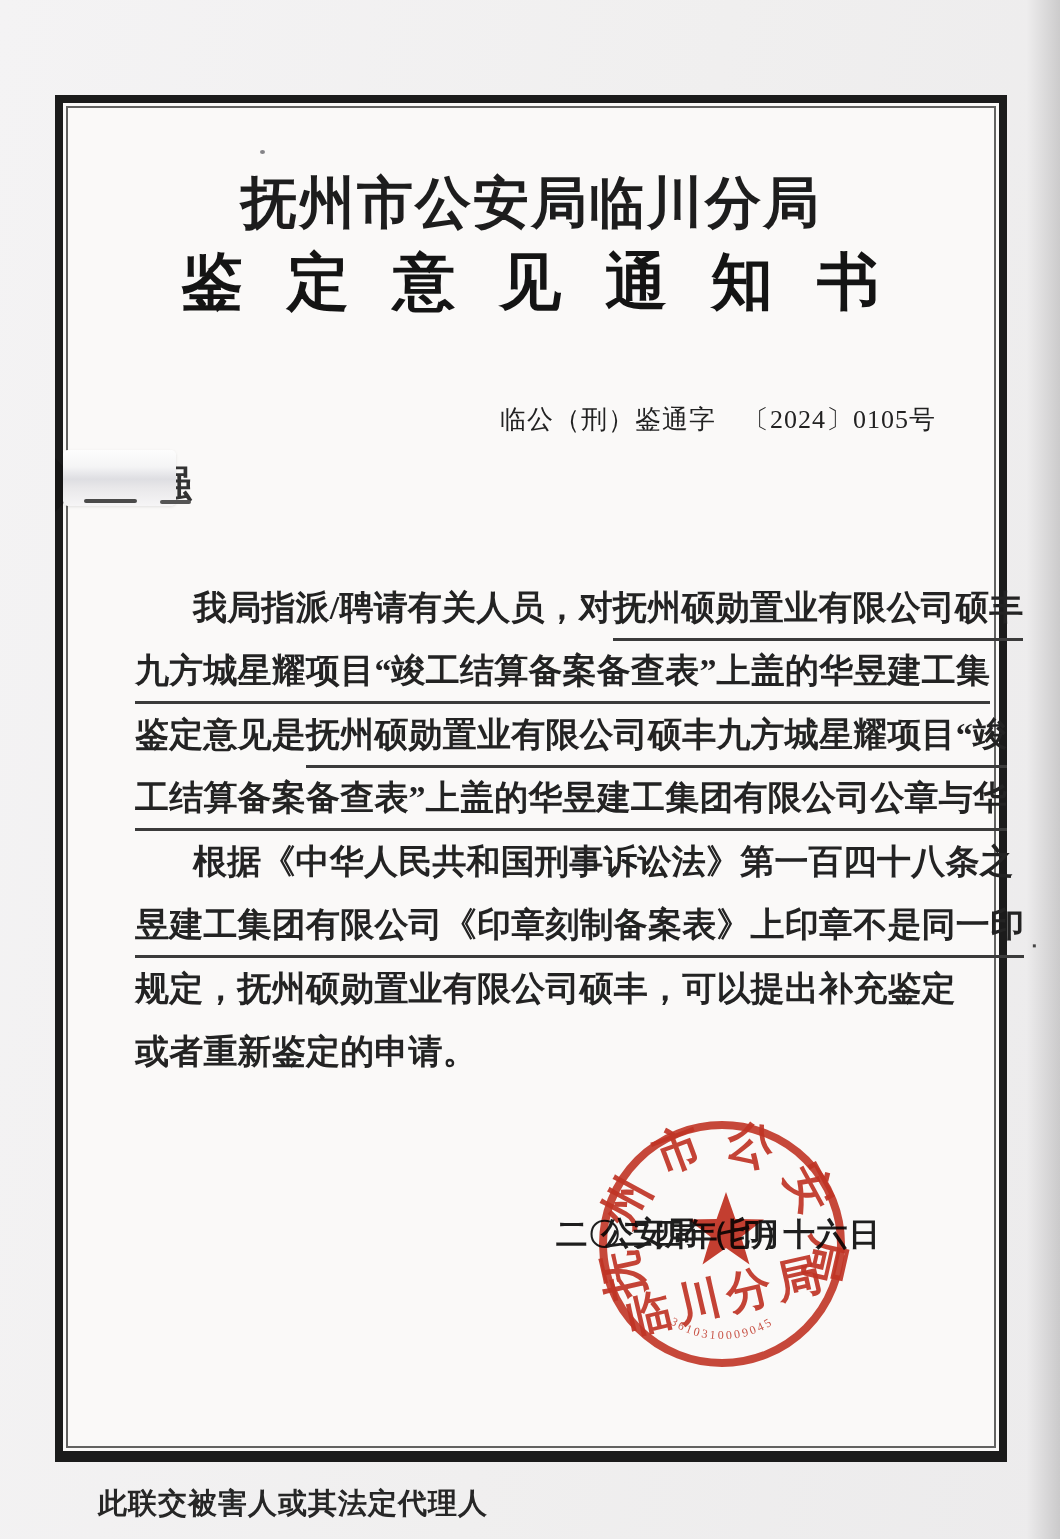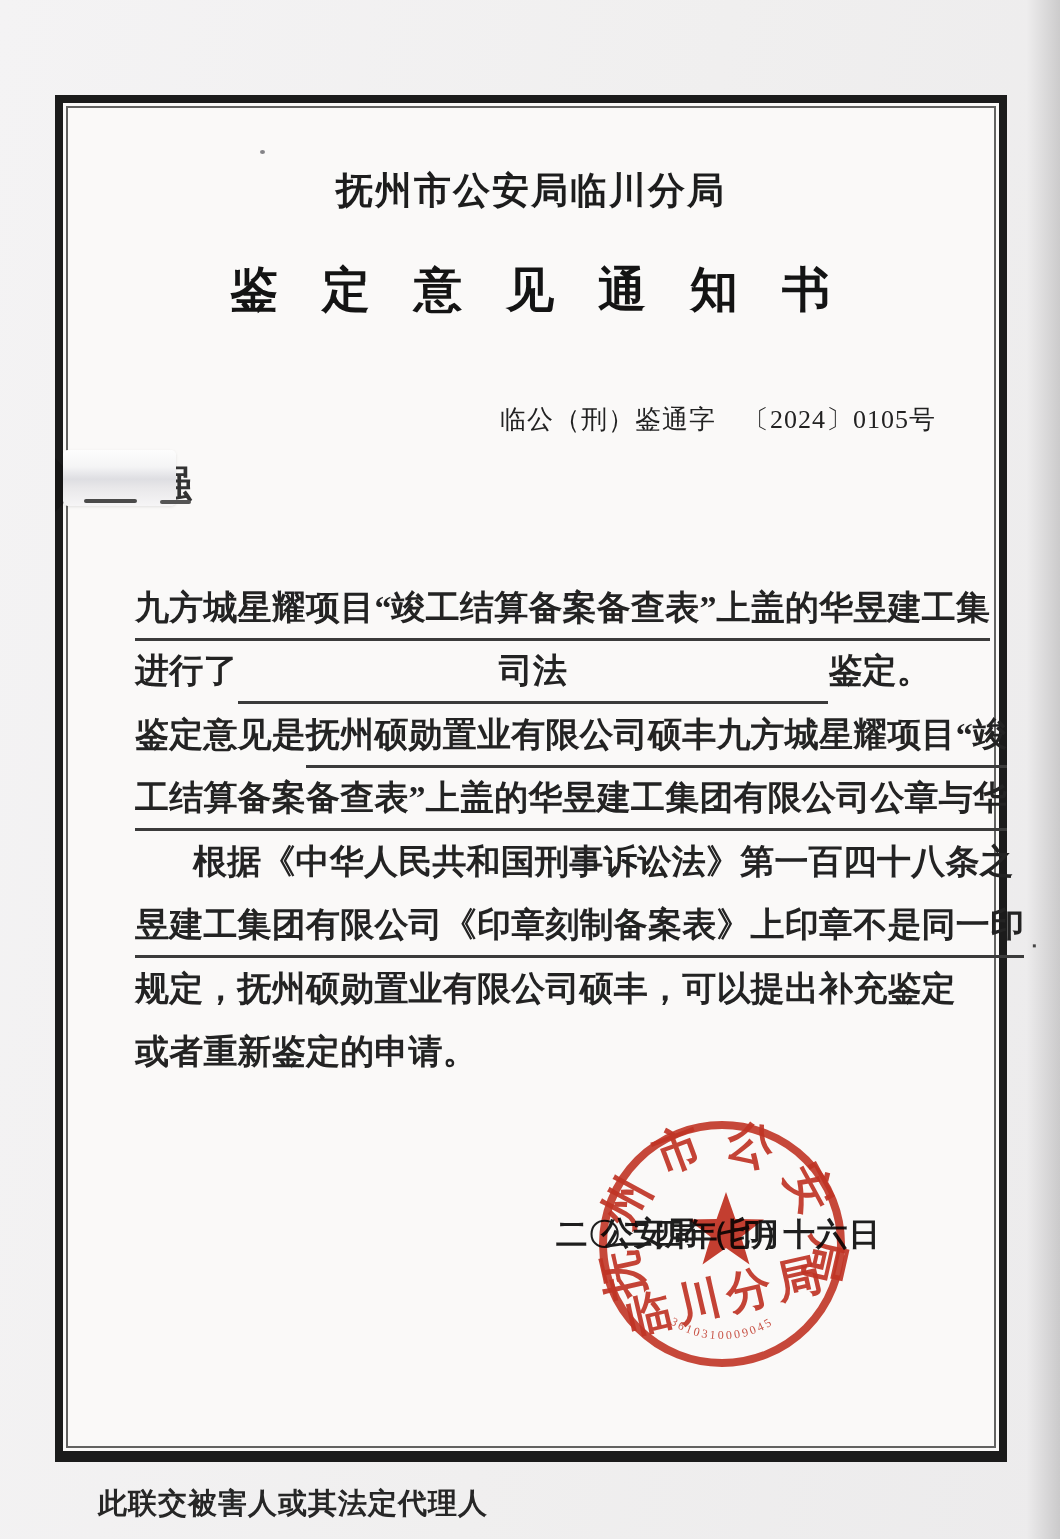--- a/index.html
+++ b/index.html
@@ -8,23 +8,23 @@
         background:linear-gradient(100deg,#f4f3f4 0%,#f0efef 55%,#ecebec 100%);}
   .edge-shade{position:absolute;top:0;right:0;bottom:0;width:34px;
         background:linear-gradient(to right,rgba(0,0,0,0),rgba(0,0,0,0.14));}
   .frame{position:absolute;left:55px;top:95px;width:952px;height:1367px;box-sizing:border-box;
         border:8px solid #1b1b1b;border-bottom-width:11px;background:#faf9f8;}
   .frame-inner{position:absolute;inset:3px;border:2px solid #2f2f2f;opacity:.75;}
   .speck{position:absolute;left:260px;top:150px;width:5px;height:4px;background:#6f6f73;border-radius:50%;opacity:.85;}
   .border-blob{position:absolute;left:55px;top:458px;width:17px;height:54px;background:#161616;
         clip-path:polygon(0 0,55% 18%,100% 45%,55% 82%,0 100%);}
   .header{position:absolute;top:166px;left:50%;transform:translateX(calc(-50% + 1px));
-        white-space:nowrap;font-size:37px;font-weight:600;letter-spacing:2px;color:#1d1d1d;}
-  .title{position:absolute;top:258px;left:50%;transform:translateX(calc(-50% + 22px));
-        white-space:nowrap;font-size:48px;font-weight:700;letter-spacing:44px;color:#141414;}
+        white-space:nowrap;font-size:56px;font-weight:600;letter-spacing:2px;color:#1d1d1d;}
+  .title{position:absolute;top:240px;left:50%;transform:translateX(calc(-50% + 22px));
+        white-space:nowrap;font-size:62px;font-weight:700;letter-spacing:44px;color:#141414;}
   .docnum{position:absolute;top:402px;right:124px;font-size:26px;color:#222;white-space:nowrap;letter-spacing:1px;}
   
   .recipient-char{position:absolute;left:154px;top:459px;font-size:38px;font-weight:600;color:#333;z-index:2;}
   .redaction{position:absolute;left:63px;top:450px;width:113px;height:56px;border-radius:5px;z-index:3;
         background:linear-gradient(180deg,#fdfdfd 0%,#f4f4f5 30%,#dedee2 52%,#e9e8ea 68%,#f6f5f6 100%);
         box-shadow:0 1px 3px rgba(0,0,0,0.10);}
   .uline{position:absolute;height:4px;background:#4a4a4a;border-radius:2px;z-index:4;}
   .uline.seg1{left:84px;top:499px;width:53px;}
   .uline.seg2{left:160px;top:500px;width:31px;background:#555;}
   
@@ -62,27 +62,26 @@
   <div class="header">抚州市公安局临川分局</div>
   <div class="title">鉴定意见通知书</div>
   <div class="docnum">临公（刑）鉴通字　〔2024〕0105号</div>
 
   <span class="recipient-char">强</span>
   <div class="redaction"></div>
   <div class="uline seg1"></div>
   <div class="uline seg2"></div>
 
   <div class="body-block" id="body-lines">
+      <div class="bline indent">
+        <span class="">我局指派/聘请有关人员，对</span>
+        <span class="u">抚州硕勋置业有限公司硕丰</span>
+      </div>
       <div class="bline">
         <span class="u">九方城星耀项目“竣工结算备案备查表”上盖的华昱建工集</span>
-      </div>
-      <div class="bline">
-        <span class="">进行了</span>
-        <span class="u grow">司法</span>
-        <span class="">鉴定。</span>
       </div>
       <div class="bline">
         <span class="">鉴定意见是</span>
         <span class="u">抚州硕勋置业有限公司硕丰九方城星耀项目“竣</span>
       </div>
       <div class="bline">
         <span class="u">工结算备案备查表”上盖的华昱建工集团有限公司公章与华</span>
       </div>
       <div class="bline indent">
         <span class="">根据《中华人民共和国刑事诉讼法》第一百四十八条之</span>

